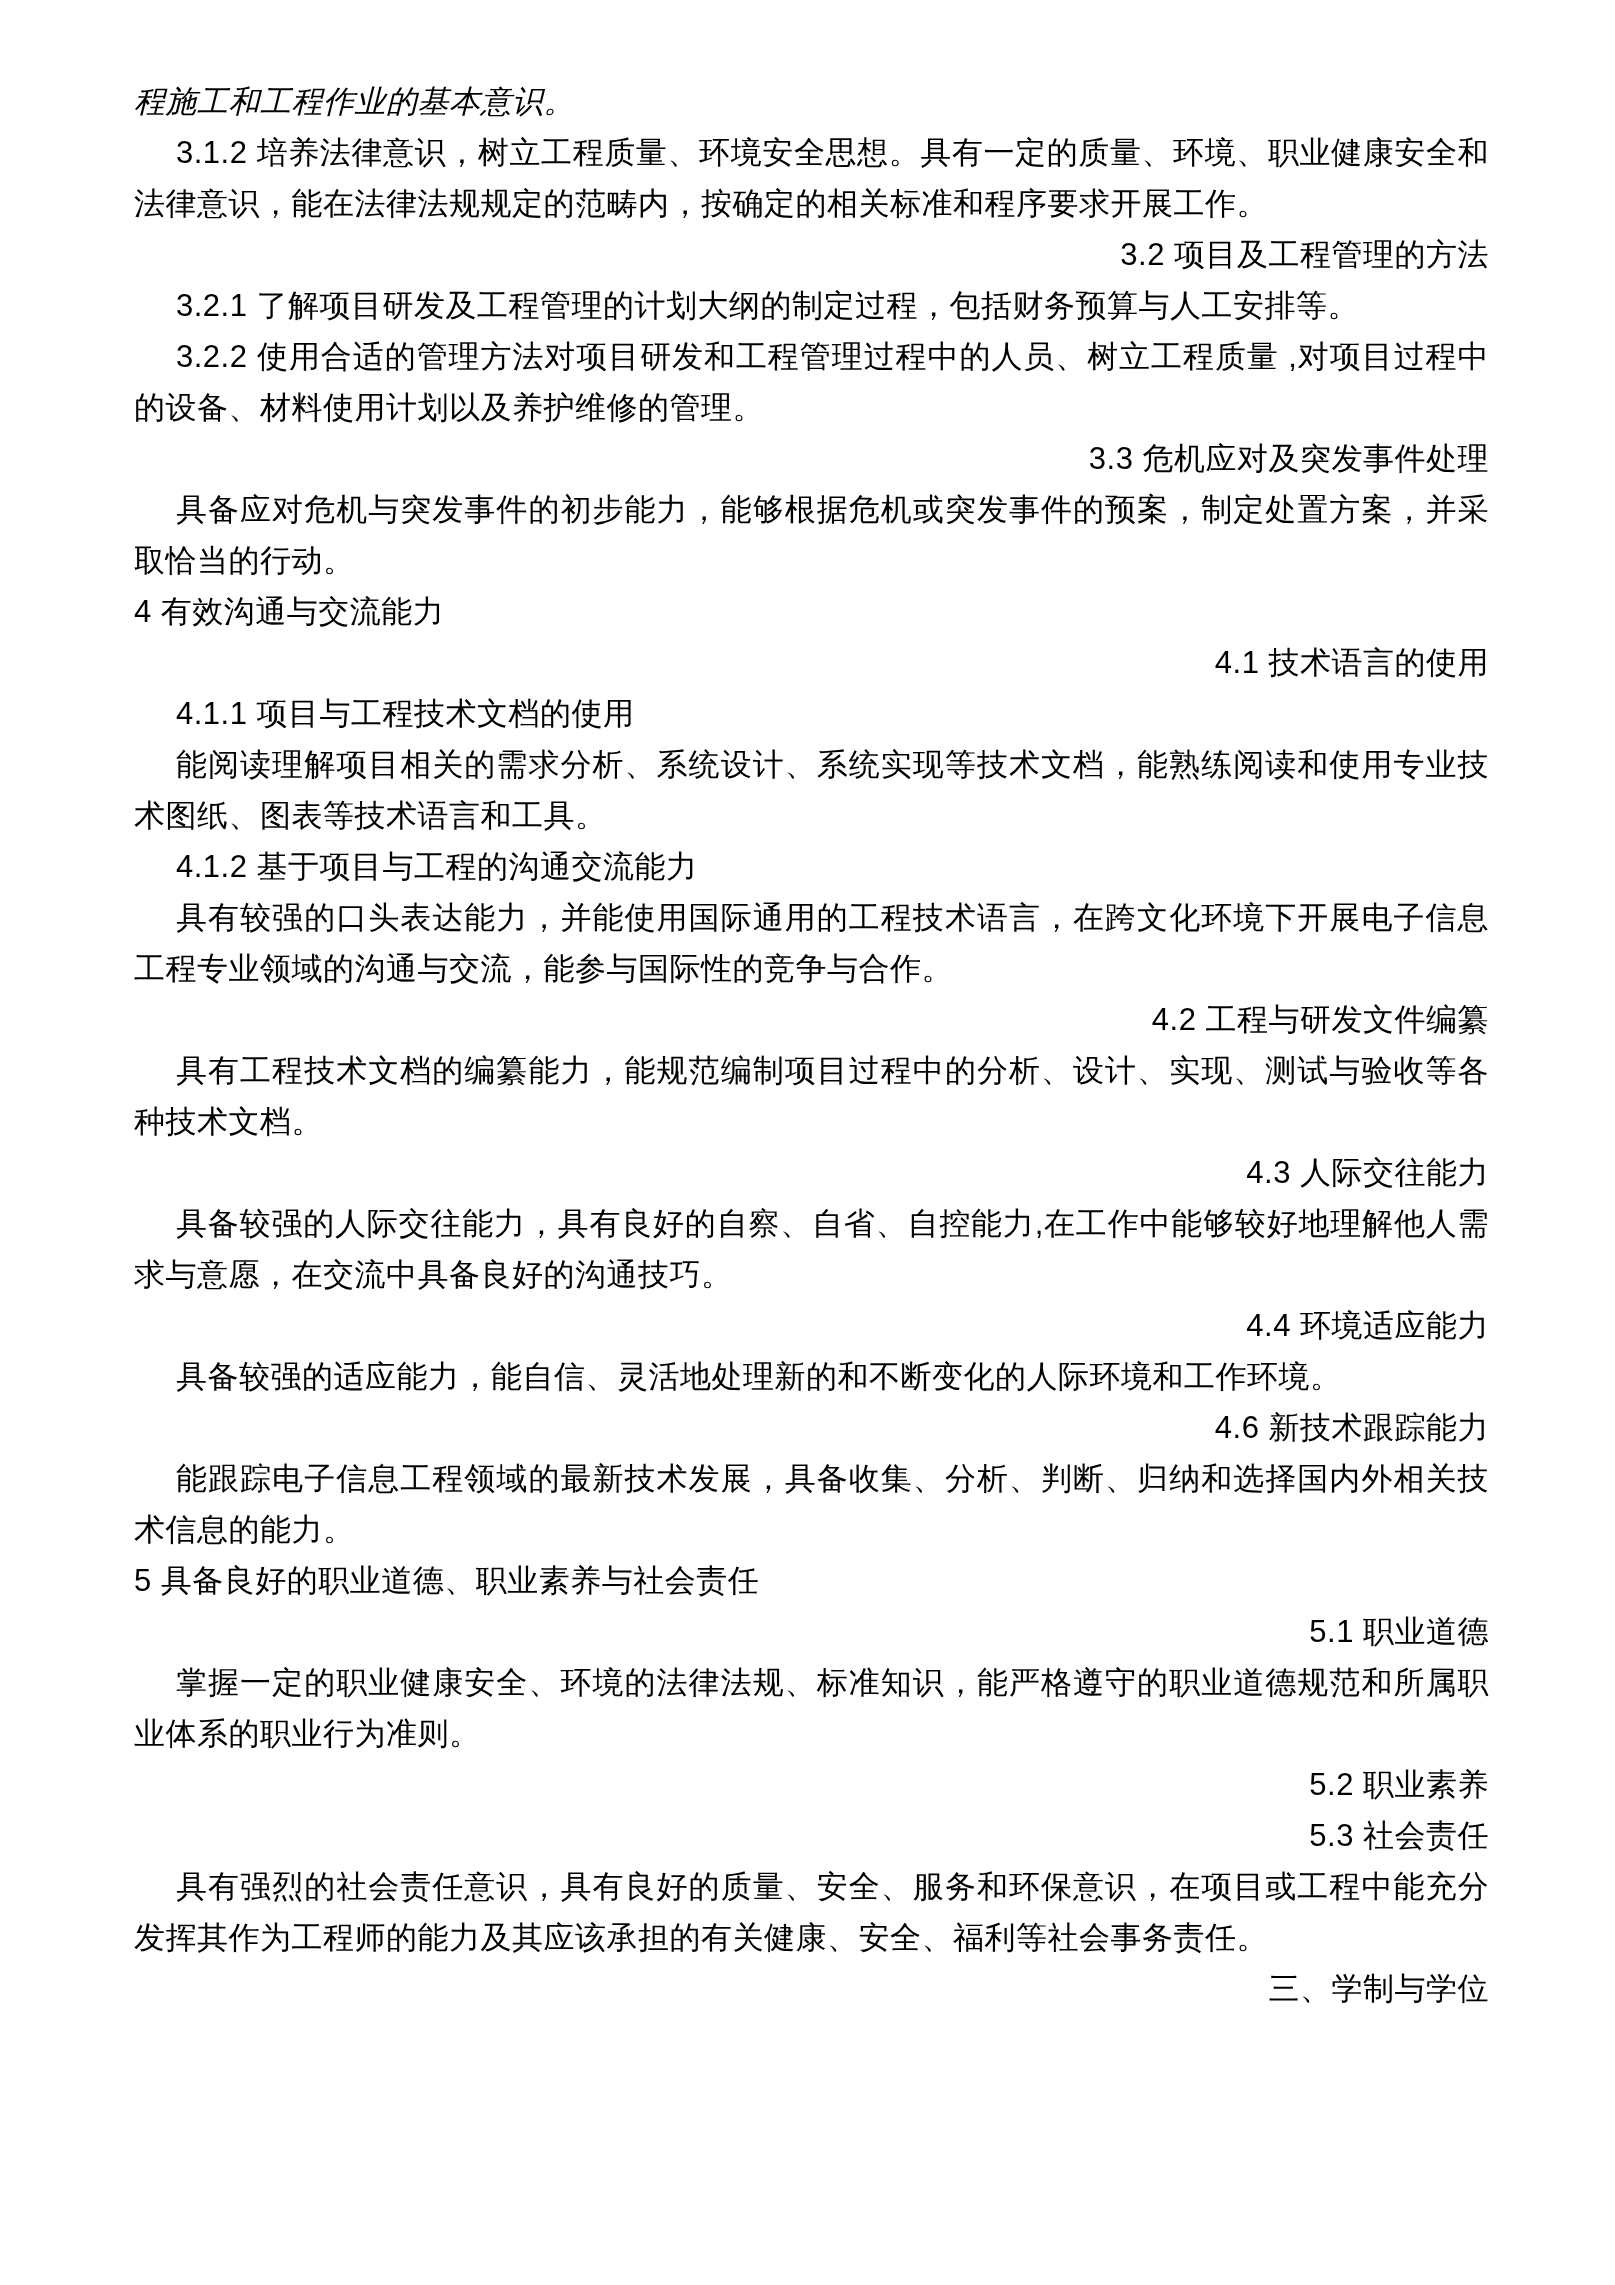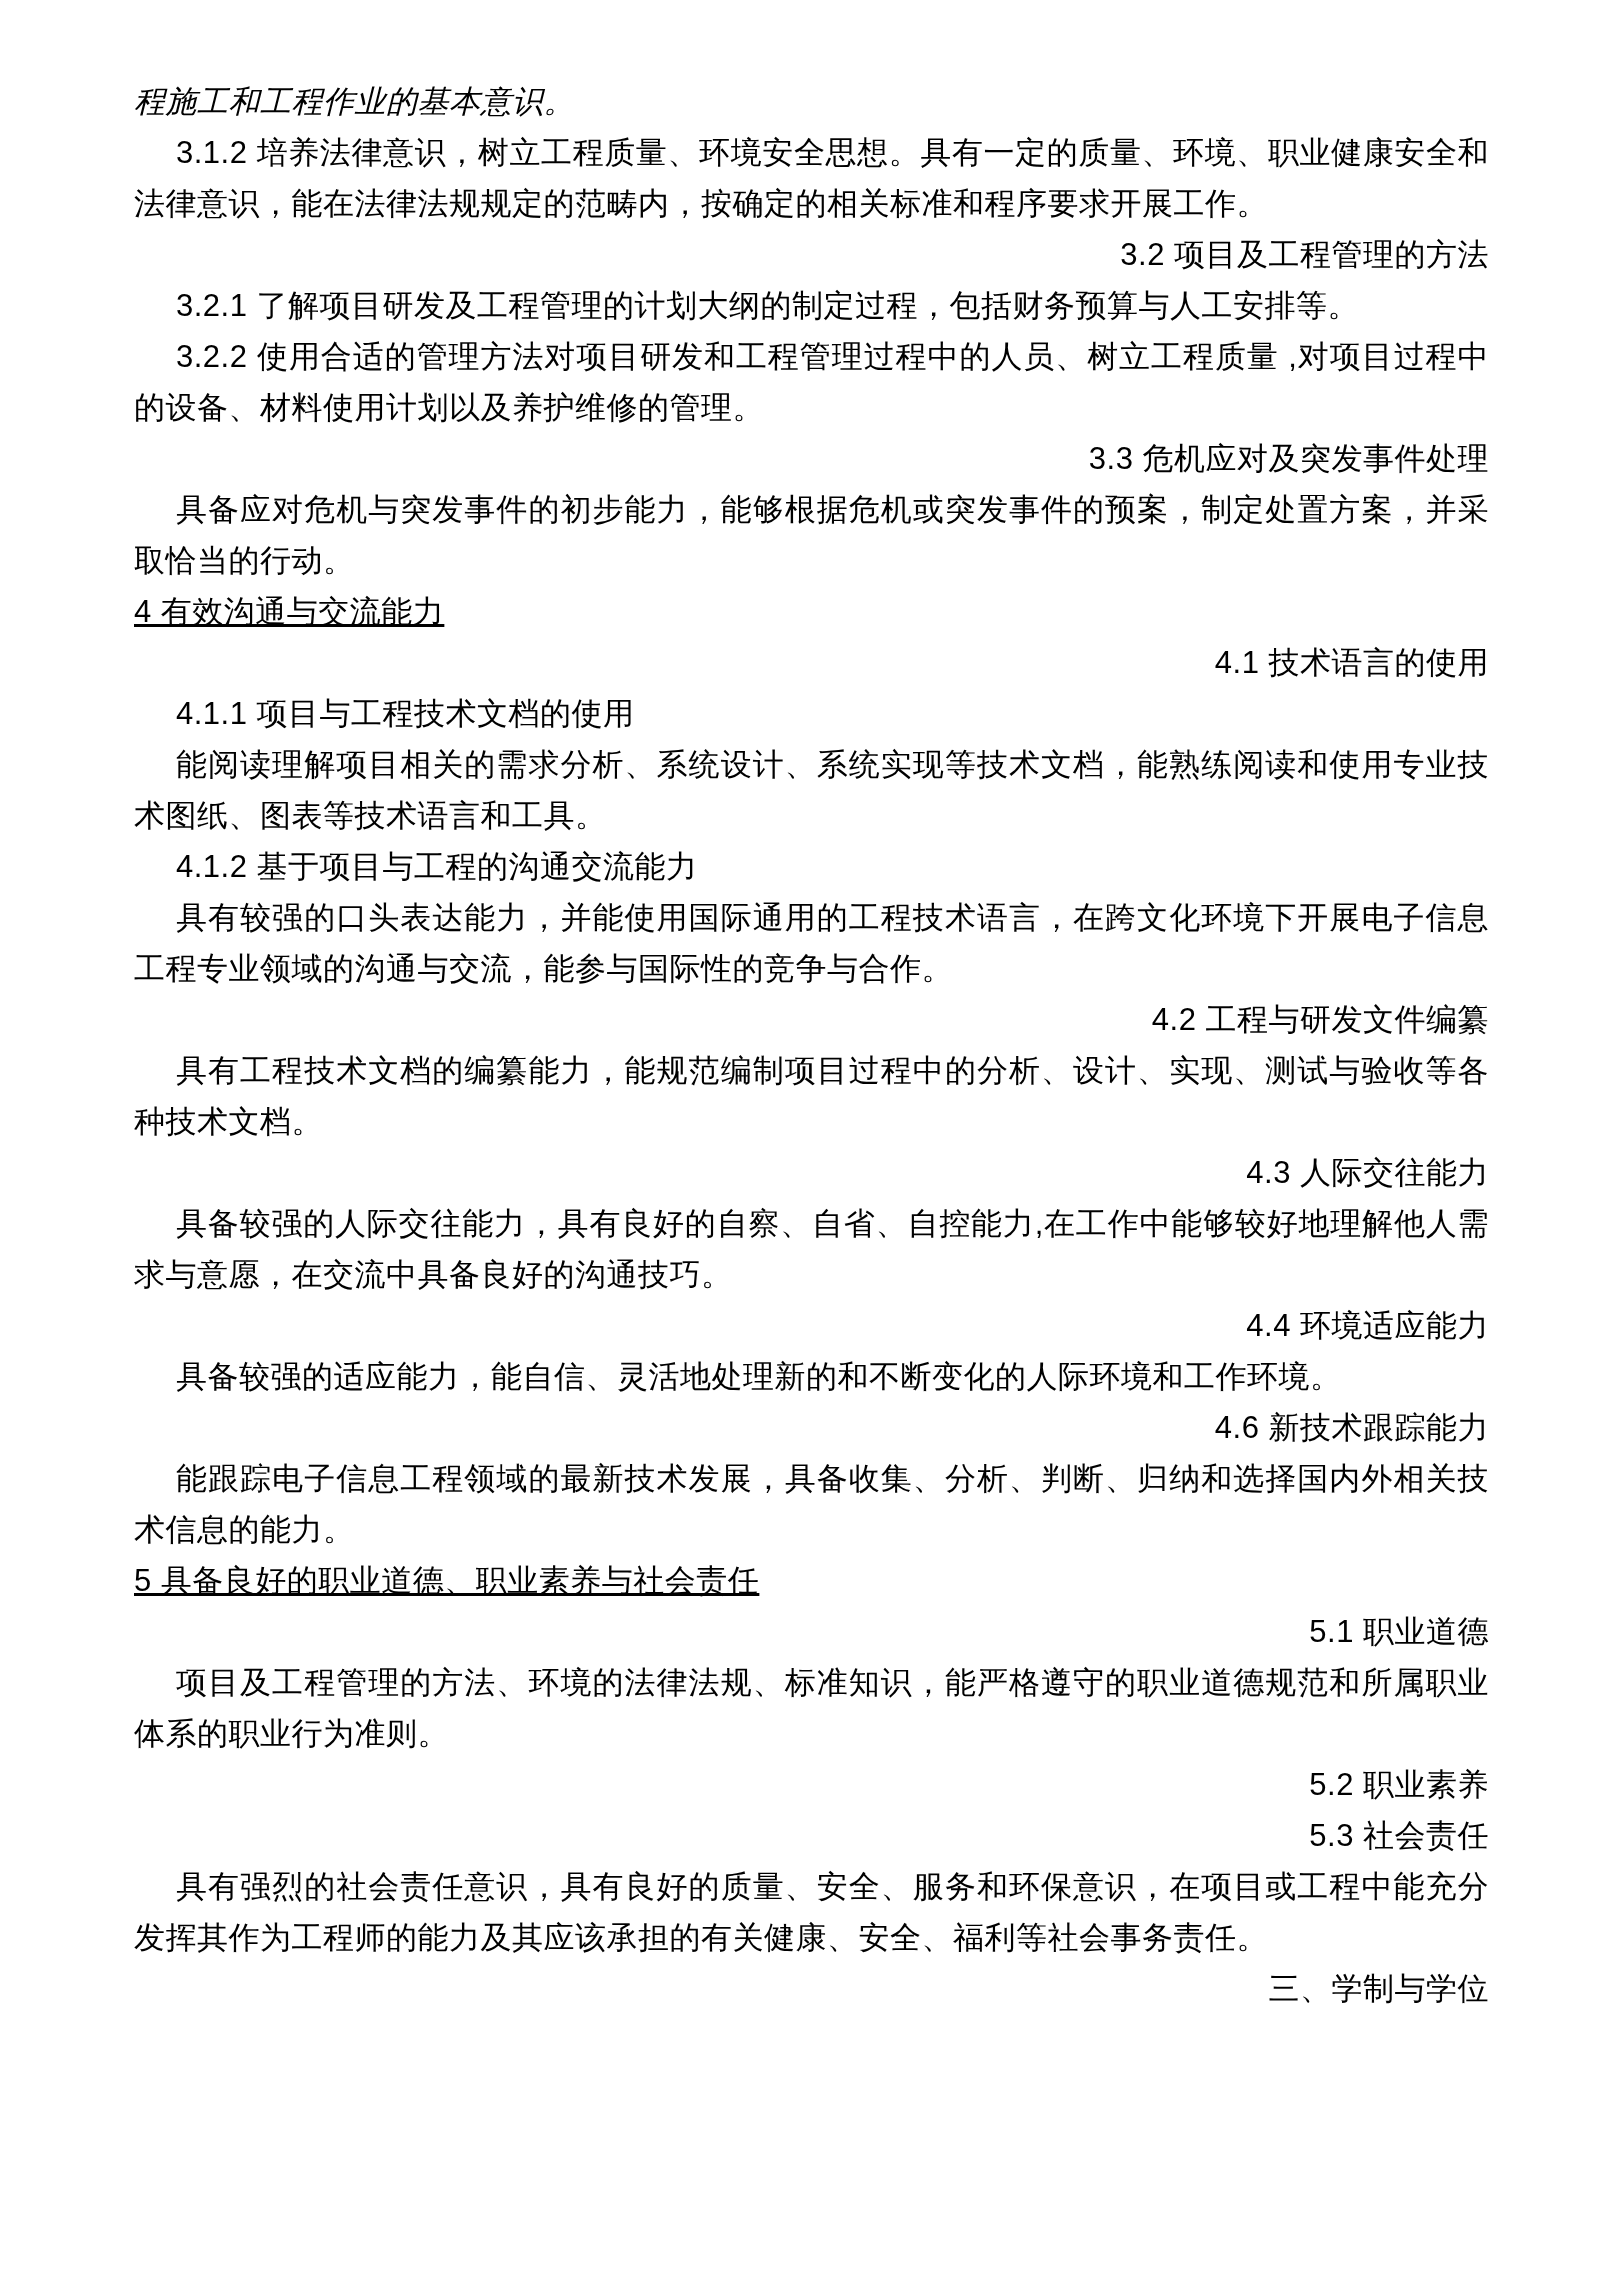--- a/index.html
+++ b/index.html
@@ -45,21 +45,20 @@
   }
   
   .h-sub {
     font-weight: bold;
     padding-left: 22px;
     text-align: right;
   }
   
   .h-top {
     font-weight: bold;
-    text-decoration: underline;
   }
   
   .h-chapter {
     font-weight: bold;
     font-size: 39px;
     line-height: 56px;
     margin-top: 1.8px;
     letter-spacing: 0.9px;
     text-align: right;
   }
@@ -84,19 +83,19 @@
   <h4 class="h-sub">4.2 工程与研发文件编纂</h4>
   <p class="para">具有工程技术文档的编纂能力，能规范编制项目过程中的分析、设计、实现、测试与验收等各种技术文档。</p>
   <h4 class="h-sub">4.3 人际交往能力</h4>
   <p class="para">具备较强的人际交往能力，具有良好的自察、自省、自控能力,在工作中能够较好地理解他人需求与意愿，在交流中具备良好的沟通技巧。</p>
   <h4 class="h-sub">4.4 环境适应能力</h4>
   <p class="para">具备较强的适应能力，能自信、灵活地处理新的和不断变化的人际环境和工作环境。</p>
   <h4 class="h-sub">4.6 新技术跟踪能力</h4>
   <p class="para">能跟踪电子信息工程领域的最新技术发展，具备收集、分析、判断、归纳和选择国内外相关技术信息的能力。</p>
   <h3 class="h-top">5 具备良好的职业道德、职业素养与社会责任</h3>
   <h4 class="h-sub">5.1 职业道德</h4>
-  <p class="para">项目及工程管理的方法、环境的法律法规、标准知识，能严格遵守的职业道德规范和所属职业体系的职业行为准则。</p>
+  <p class="para">掌握一定的职业健康安全、环境的法律法规、标准知识，能严格遵守的职业道德规范和所属职业体系的职业行为准则。</p>
   <h4 class="h-sub">5.2 职业素养</h4>
   <h4 class="h-sub">5.3 社会责任</h4>
   <p class="para">具有强烈的社会责任意识，具有良好的质量、安全、服务和环保意识，在项目或工程中能充分发挥其作为工程师的能力及其应该承担的有关健康、安全、福利等社会事务责任。</p>
   <h2 class="h-chapter">三、学制与学位</h2>
 </main>
 
 
 </body></html>

